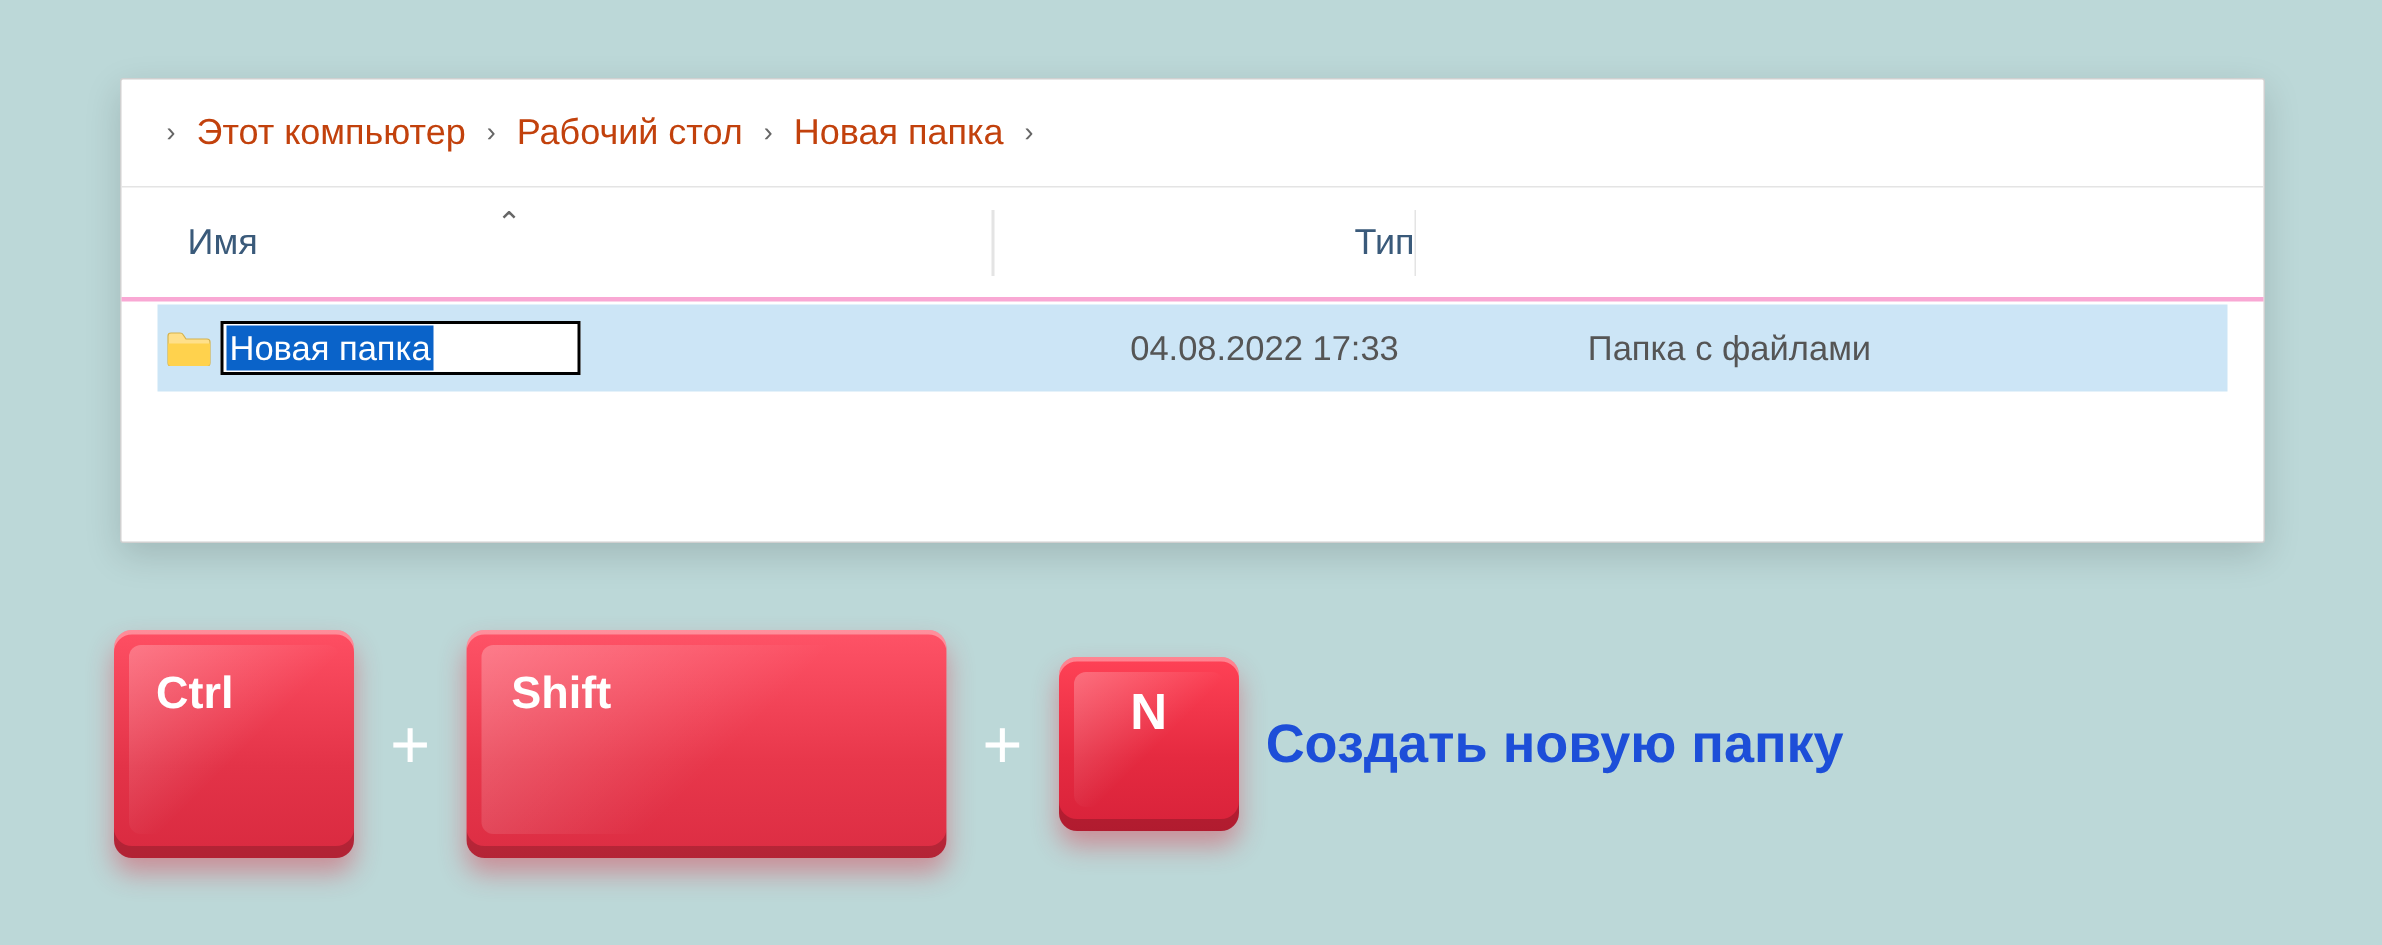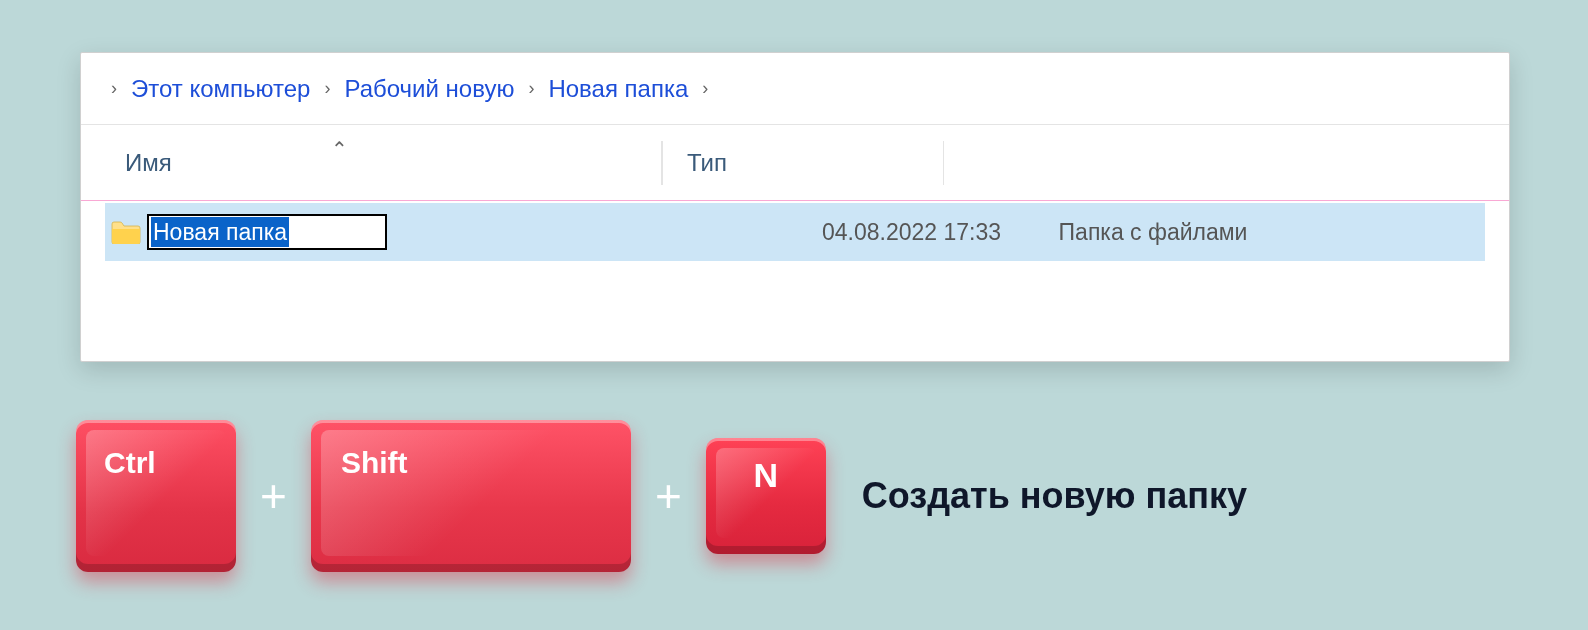--- a/index.html
+++ b/index.html
@@ -30,54 +30,54 @@
       border-bottom: 1px solid #e4e4e4;
       font-size: 24px;
       color: #333;
     }
     .breadcrumb .chev {
       color: #666;
       margin: 0 14px;
       font-size: 18px;
     }
     .breadcrumb .crumb {
-      color: #1d4ed8;
+      color: #c2410c;
       cursor: pointer;
     }
     .headers {
       display: flex;
       align-items: center;
       height: 76px;
-      border-bottom: 1px solid #f9a8d4;
+      border-bottom: 3px solid #f9a8d4;
       font-size: 24px;
       color: #3a5a7a;
     }
     .col-name { width: 580px; padding-left: 44px; position: relative; }
     .col-date { width: 340px; padding-left: 24px; }
-    .col-type { width: 280px; padding-left: 24px; }
+    .col-type { width: 280px; padding-left: 24px; text-align: right; }
     .col-size { width: 200px; padding-left: 24px; }
     .col-sep { border-left: 1px solid #e4e4e4; height: 44px; }
     .sort-caret {
       position: absolute;
       left: 250px;
       top: -12px;
       color: #666;
       font-size: 20px;
     }
     .row {
       display: flex;
       align-items: center;
       height: 58px;
       background: #cce5f6;
       margin: 2px 24px 0 24px;
       font-size: 23px;
       color: #555;
     }
     .row .cell-name { width: 556px; padding-left: 6px; display: flex; align-items: center; }
-    .row .cell-date { width: 340px; padding-left: 24px; text-align: right; }
+    .row .cell-date { width: 340px; padding-left: 24px; text-align: center; }
     .row .cell-type { width: 280px; padding-left: 24px; text-align: center; }
     .row .cell-size { width: 200px; padding-left: 24px; }
     .folder-icon {
       width: 30px;
       height: 24px;
       margin-right: 6px;
       flex-shrink: 0;
     }
     .rename-box {
       border: 2px solid #000;
@@ -143,36 +143,35 @@
     }
     .key-n {
       width: 120px; height: 116px;
       background: linear-gradient(180deg, #ff4256 0%, #e52a40 58%, #d8223a 100%);
       font-size: 34px;
       justify-content: center;
       padding-top: 18px;
       align-self: center;
     }
     .shortcut-label {
-      color: #0f172a;
+      color: #1d4ed8;
       font-size: 36px;
       font-weight: 600;
-      margin-left: 18px;
     }
   </style>
 </head>
 <body>
 
 <div class="window">
 
   <div class="breadcrumb">
     <span class="chev">›</span>
     <span class="crumb">Этот компьютер</span>
     <span class="chev">›</span>
-    <span class="crumb">Рабочий новую</span>
+    <span class="crumb">Рабочий стол</span>
     <span class="chev">›</span>
     <span class="crumb">Новая папка</span>
     <span class="chev">›</span>
   </div>
 
   <div class="headers">
     <div class="col-name">
       <span>Имя</span>
       <span class="sort-caret">⌃</span>
     </div>

